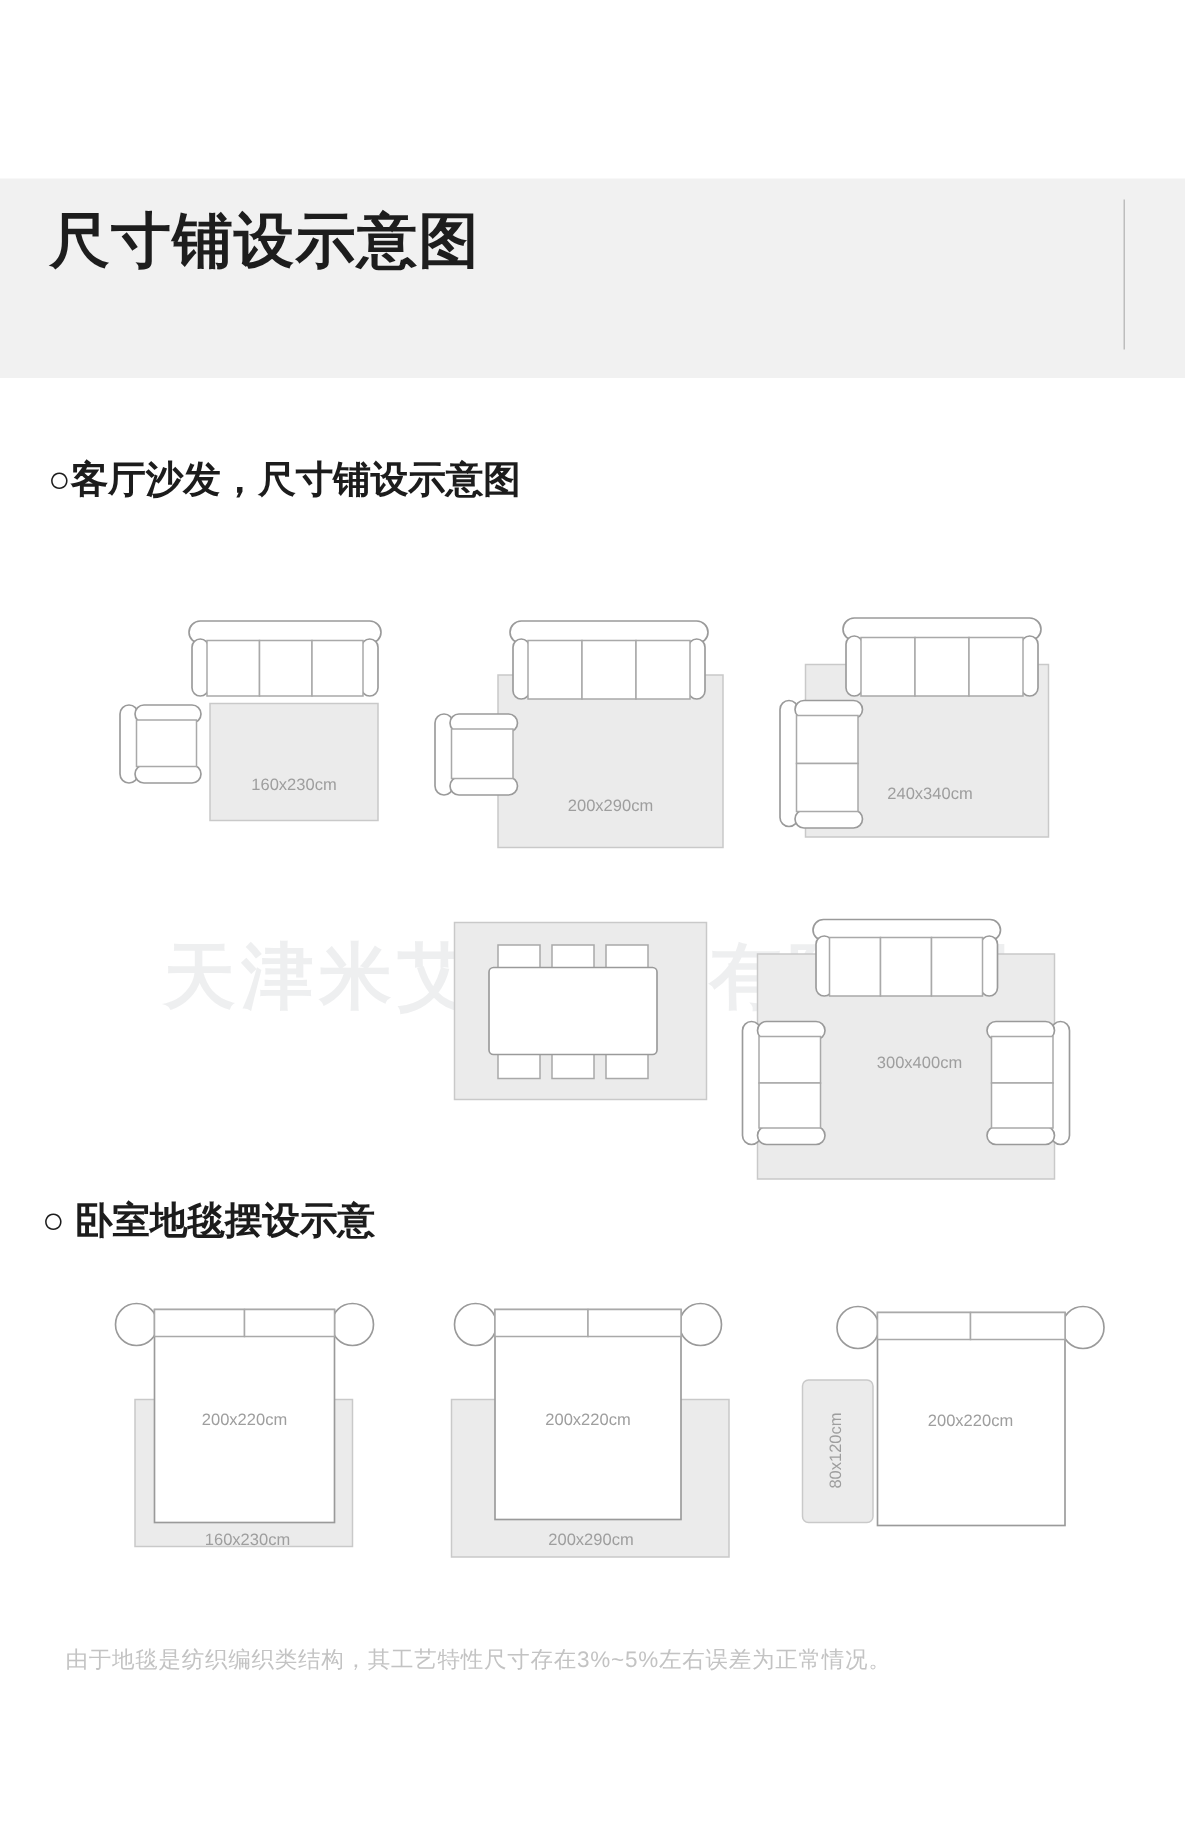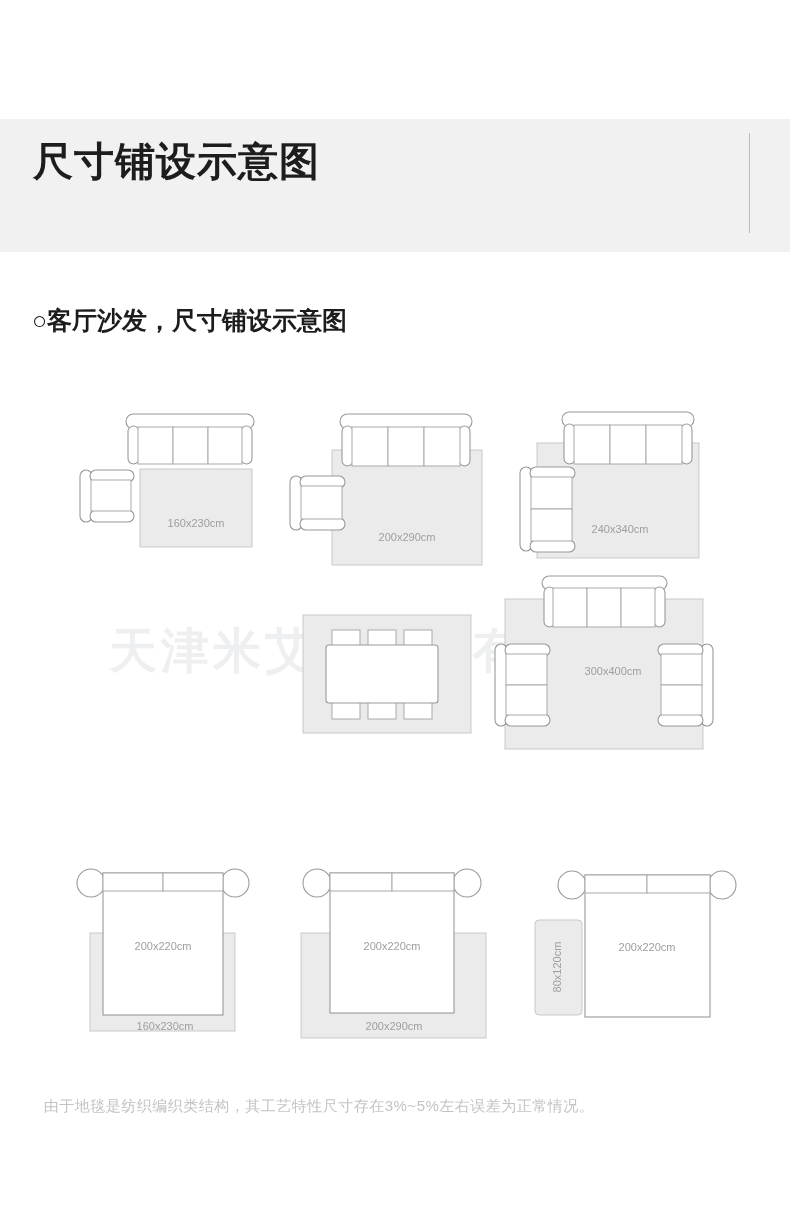--- a/index.html
+++ b/index.html
@@ -166,21 +166,21 @@
       <rect class="furn-l" x="111" y="33" width="28" height="22"></rect>
 
       <rect class="furn-l" x="39" y="100" width="28" height="22"></rect>
       <rect class="furn-l" x="75" y="100" width="28" height="22"></rect>
       <rect class="furn-l" x="111" y="100" width="28" height="22"></rect>
 
       <rect class="furn" x="33" y="48" width="112" height="58" rx="3"></rect>
     </svg>
   </div>
 
-  <div class="diagram" style="left:487px;top:547px;">
+  <div class="diagram" style="left:487px;top:584px;">
     <svg width="235" height="185" viewBox="0 0 235 185">
       <rect class="rug" x="18" y="25" width="198" height="150"></rect>
       <text class="rug-label" x="126" y="98">300x400cm</text>
 
       <rect class="furn" x="55" y="2" width="125" height="14" rx="7"></rect>
       <rect class="furn" x="57" y="13" width="11" height="40" rx="5.5"></rect>
       <rect class="furn" x="167" y="13" width="11" height="40" rx="5.5"></rect>
       <rect class="furn-l" x="66" y="14" width="34" height="39"></rect>
       <rect class="furn-l" x="100" y="14" width="34" height="39"></rect>
       <rect class="furn-l" x="134" y="14" width="34" height="39"></rect>
@@ -192,20 +192,21 @@
       <rect class="furn-l" x="19" y="111" width="41" height="30"></rect>
 
       <rect class="furn" x="214" y="70" width="12" height="82" rx="6"></rect>
       <rect class="furn" x="171" y="70" width="45" height="12" rx="6"></rect>
       <rect class="furn" x="171" y="140" width="45" height="12" rx="6"></rect>
       <rect class="furn-l" x="174" y="80" width="41" height="31"></rect>
       <rect class="furn-l" x="174" y="111" width="41" height="30"></rect>
     </svg>
   </div>
 
+  <div class="section-h" id="sec2-h">○ 卧室地毯摆设示意</div>
 
   <div class="diagram" style="left:72px;top:838px;">
     <svg width="200" height="180" viewBox="0 0 200 180">
 
       <rect class="rug" x="18" y="68" width="145" height="98"></rect>
       <text class="rug-label" x="93" y="162">160x230cm</text>
 
       <circle class="furn" cx="19" cy="18" r="14"></circle>
       <circle class="furn" cx="163" cy="18" r="14"></circle>
 

